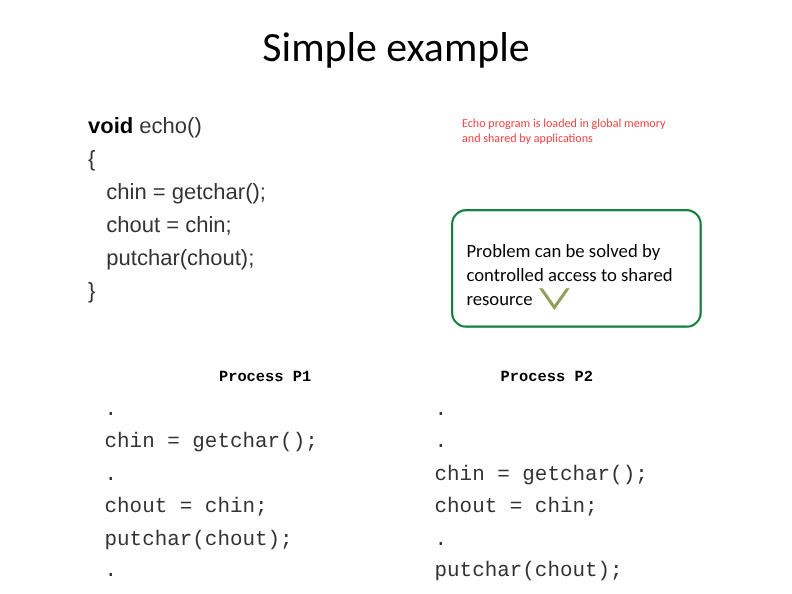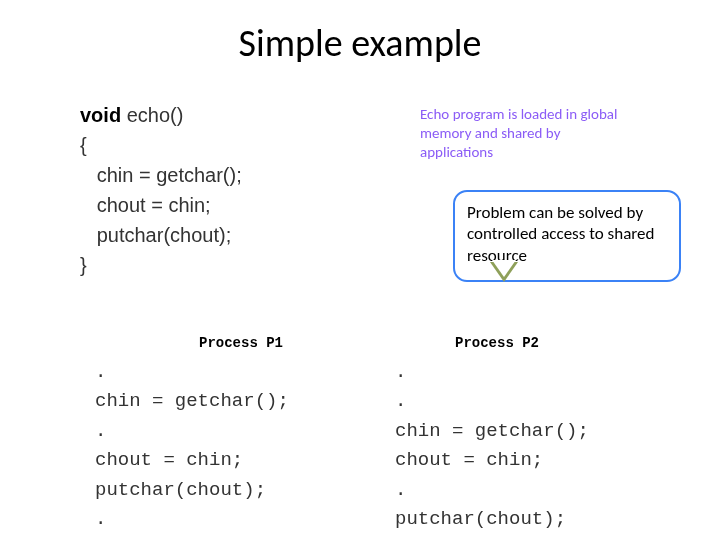--- a/index.html
+++ b/index.html
@@ -36,38 +36,37 @@
     line-height: 1.5;
     color: #333;
     white-space: pre;
   }
   .code-main .kw { font-weight: bold; color: #000; }
   .note1 {
     position: absolute;
     top: 105px;
     left: 420px;
     width: 200px;
-    font-size: 15px;
-    color: #8b5cf6;
+    font-size: 11px;
+    color: #ef4444;
     line-height: 1.25;
   }
   .callout {
     position: absolute;
     top: 190px;
     left: 410px;
     width: 200px;
     background: #fff;
-    border: 2px solid #3b82f6;
+    border: 2px solid #15803d;
     border-radius: 14px;
-    padding: 10px 12px 14px 12px;
+    padding: 26px 12px 14px 12px;
     font-size: 17px;
     color: #000;
     line-height: 1.25;
     text-align: left;
-    margin-left: 43px;
   }
   .callout-tail {
     position: absolute;
     top: 262px;
     left: 490px;
     width: 0;
     height: 0;
     border-left: 14px solid transparent;
     border-right: 14px solid transparent;
     border-top: 20px solid #8fa05a;

